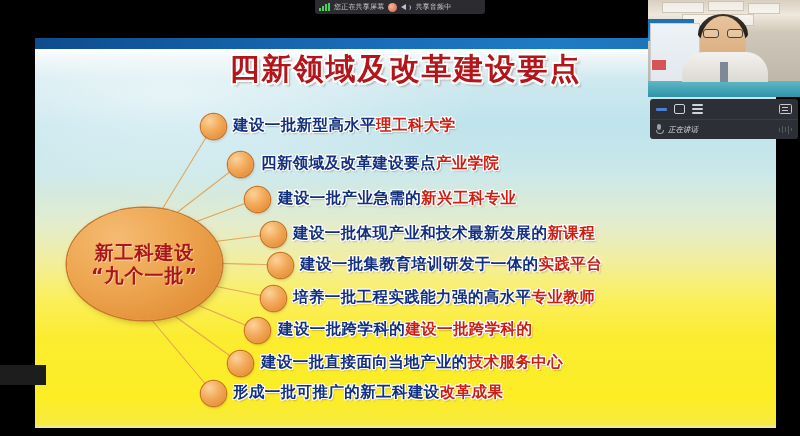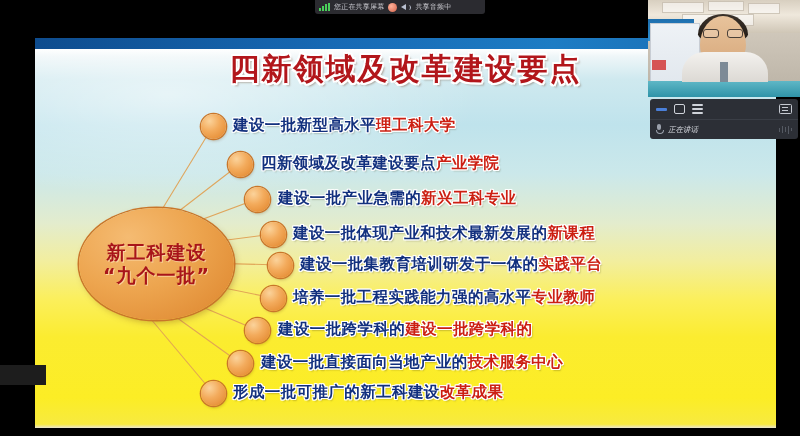--- a/index.html
+++ b/index.html
@@ -53,21 +53,21 @@
             -1.6px -1.6px 0 #fff, 1.6px -1.6px 0 #fff,
             -1.6px  1.6px 0 #fff, 1.6px  1.6px 0 #fff,
             -1.6px 0 0 #fff, 1.6px 0 0 #fff,
              0 -1.6px 0 #fff, 0 1.6px 0 #fff,
              2.5px 2.5px 2px rgba(90,40,10,.35);}
 
   
   .rays{position:absolute;left:0;top:0;width:622px;height:390px;}
 
   
-  .hub{position:absolute;left:44px;top:170px;width:155px;height:112px;border-radius:50%;
+  .hub{position:absolute;left:32px;top:170px;width:155px;height:112px;border-radius:50%;
        background:radial-gradient(ellipse at 32% 26%, #f5bb72 0%, #eda54f 45%, #e3913a 78%, #d4822f 100%);
        box-shadow:0 0 0 1.5px #c9762a, 2px 3px 6px rgba(120,70,15,.35);
        display:flex;flex-direction:column;align-items:center;justify-content:center;gap:2px;}
   .hub-l1,.hub-l2{color:#a8151a;font-weight:bold;font-size:19px;line-height:1.12;
        letter-spacing:1px;text-shadow:1px 1px 0 rgba(255,230,190,.65);white-space:nowrap;}
   .hub-l2{font-size:19px;}
 
   
   .node{position:absolute;width:25px;height:25px;border-radius:50%;
         background:radial-gradient(circle at 34% 28%, #fbd39b 0%, #f3ab5c 42%, #e8933d 76%, #da8430 100%);

